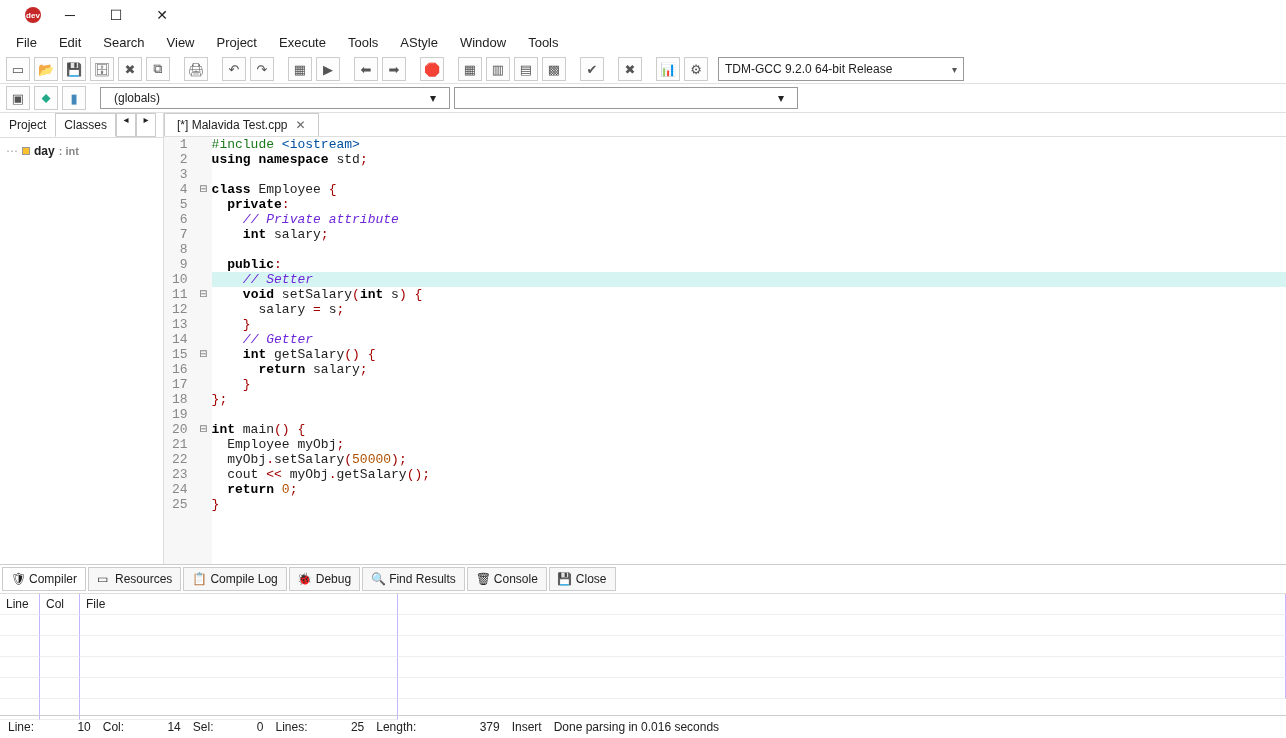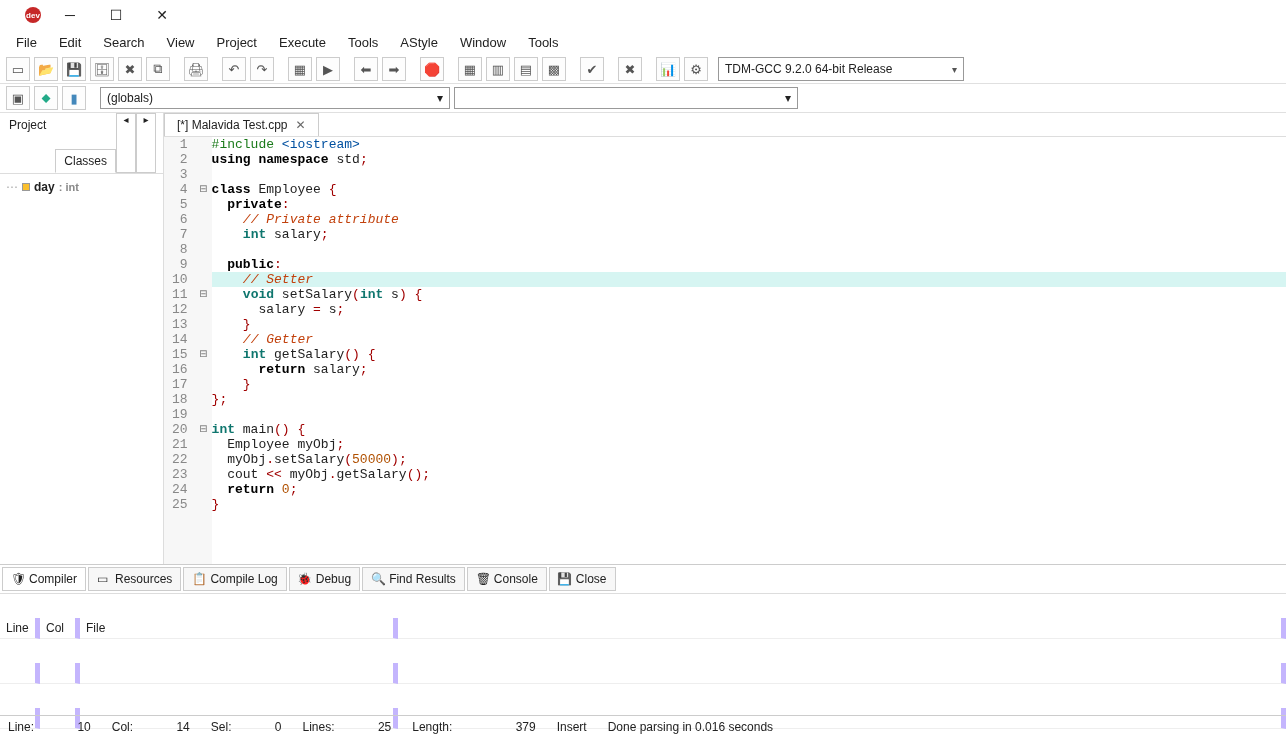--- a/index.html
+++ b/index.html
@@ -9,61 +9,61 @@
 .titlebar .title { flex: 1; font-size: 12px; }
 .titlebar .win-btn { width: 46px; height: 30px; display: flex; align-items: center; justify-content: center; font-size: 14px; }
 .menubar { display: flex; gap: 2px; padding: 2px 6px; font-size: 13px; }
 .menubar .mitem { padding: 3px 10px; }
 .toolbar { display: flex; align-items: center; gap: 4px; padding: 2px 6px; border-bottom: 1px solid #e0e0e0; }
 .tb-btn { width: 24px; height: 24px; border: 1px solid #ccc; background: #fdfdfd; display: flex; align-items: center; justify-content: center; font-size: 13px; color: #555; }
 .tb-sep { width: 6px; }
 .compiler-sel { flex: 0 0 246px; height: 24px; border: 1px solid #999; display: flex; align-items: center; padding: 0 6px; font-size: 12px; justify-content: space-between; margin-left: 6px; }
 .compiler-sel .chev { font-size: 10px; color: #555; }
 .row2 { display: flex; align-items: center; gap: 4px; padding: 2px 6px; border-bottom: 1px solid #e0e0e0; }
-.row2 .drop { height: 22px; border: 1px solid #999; display: flex; align-items: center; padding: 0 6px; justify-content: space-between; }
+.row2 .drop { height: 22px; border: 1px solid #999; display: flex; align-items: center; padding: 0 13px; justify-content: space-between; }
 .row2 .drop.scope { width: 350px; }
 .row2 .drop.member { width: 344px; }
 .main { display: flex; flex: 1; min-height: 0; }
 .sidebar { width: 164px; border-right: 1px solid #ddd; display: flex; flex-direction: column; }
 .side-tabs { display: flex; border-bottom: 1px solid #ddd; font-size: 12px; }
 .side-tab { padding: 4px 8px; border: 1px solid transparent; }
-.side-tab.active { background: #fff; border: 1px solid #ccc; border-bottom-color: #fff; margin-top: 36px; }
+.side-tab.active { background: #fff; border: 1px solid #ccc; border-bottom-color: #fff; }
 .side-nav { display: flex; }
 .side-nav .nbtn { width: 20px; text-align: center; border: 1px solid #ccc; font-size: 10px; }
 .class-tree { padding: 6px; font-size: 12px; }
 .class-tree .node { display: flex; align-items: center; gap: 4px; }
 .class-tree .bullet { width: 8px; height: 8px; background: #fbc02d; border: 1px solid #999; }
 .class-tree .name { font-weight: bold; }
 .class-tree .type { color: #888; font-size: 11px; }
 .editor-area { flex: 1; display: flex; flex-direction: column; min-width: 0; }
 .file-tabs { display: flex; border-bottom: 1px solid #ddd; }
 .file-tab { display: flex; align-items: center; gap: 8px; padding: 4px 12px; border: 1px solid #ccc; border-bottom: none; background: #fff; font-size: 12px; }
 .file-tab .close { font-size: 12px; color: #666; }
 .code-wrap { flex: 1; display: flex; font-family: Consolas, "Courier New", monospace; font-size: 13px; overflow: auto; background: #fff; }
 .gutter-ln { text-align: right; padding: 0 8px; color: #888; background: #f7f7f7; }
 .gutter-fold { width: 16px; background: #f7f7f7; color: #888; text-align: center; }
 .code-col { flex: 1; white-space: pre; }
 .code-line { height: 15px; line-height: 15px; }
 .hl { background: #d6f5f2; }
 .kw { color: #000000; font-weight: bold; }
 .pre { color: #1a7a1a; }
-.cmt { color: #c2410c; font-style: italic; }
-.type { color: #0f766e; font-weight: bold; }
+.cmt { color: #6d28d9; font-style: italic; }
+.type { color: #000000; font-weight: bold; }
 .num { color: #b05000; }
 .punc { color: #a00000; }
 .str { color: #0050a0; }
 .bottom-panel { border-top: 1px solid #ccc; }
 .bp-tabs { display: flex; gap: 2px; padding: 2px; }
 .bp-tab { display: flex; align-items: center; gap: 4px; padding: 4px 8px; border: 1px solid #ccc; font-size: 12px; background: #f7f7f7; }
 .bp-tab.active { background: #fff; }
 .bp-tab .ico { width: 14px; height: 14px; display: inline-block; }
 .bp-grid { display: grid; grid-template-columns: 40px 40px 318px 1fr; border-top: 1px solid #ddd; font-size: 12px; height: 122px; }
-.bp-grid div { border-right: 5px solid #c4b5fd; border-bottom: 1px solid #eee; padding: 3px 6px; margin-top: 24px; }
+.bp-grid div { border-right: 1px solid #c4b5fd; border-bottom: 1px solid #eee; padding: 3px 6px; }
 .bp-grid .hdr { font-weight: normal; background: #fff; }
-.statusbar { display: flex; gap: 21px; padding: 4px 8px; border-top: 1px solid #ccc; font-size: 12px; }
+.statusbar { display: flex; gap: 12px; padding: 4px 8px; border-top: 1px solid #ccc; font-size: 12px; }
 .statusbar .cell { white-space: nowrap; }
 </style>
 </head>
 <body>
 
 <div class="titlebar">
   <div class="app-icon">dev</div>
   <div class="win-btn">─</div>
   <div class="win-btn">☐</div>
   <div class="win-btn">✕</div>

